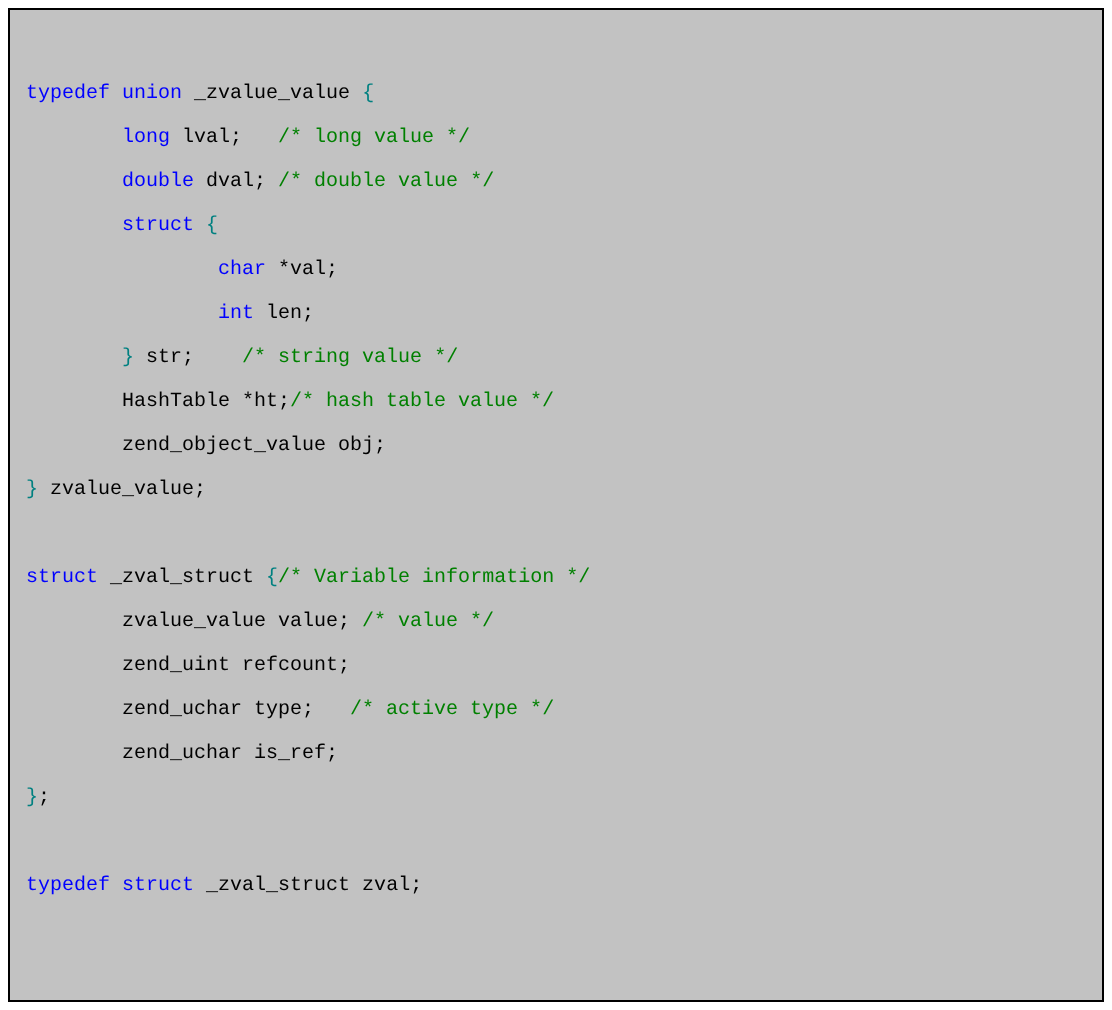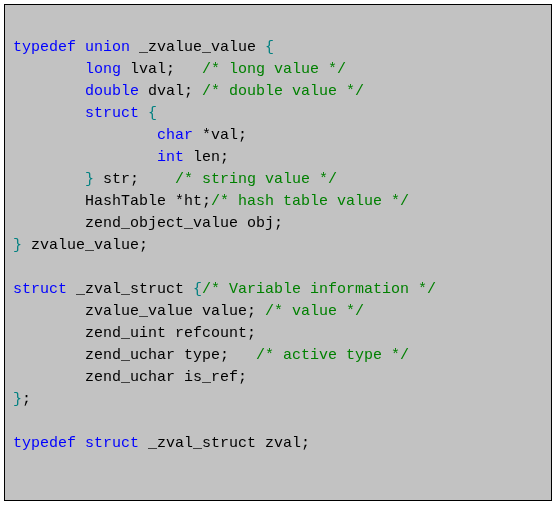--- a/index.html
+++ b/index.html
@@ -15,21 +15,21 @@
     box-sizing: border-box;
   }
   .code-panel {
     width: 548px;
     height: 497px;
     background: #c2c2c2;
     border: 1px solid #000000;
     box-sizing: border-box;
     padding: 10px 8px;
     font-family: "Courier New", Courier, monospace;
-    font-size: 15px;
+    font-size: 10px;
     line-height: 22px;
     white-space: pre;
     color: #000000;
     overflow: hidden;
   }
   .kw { color: #0000ff; }   
   .cm { color: #008000; }   
   .br { color: #008080; }   
   .pl { color: #000000; }   
 </style>

